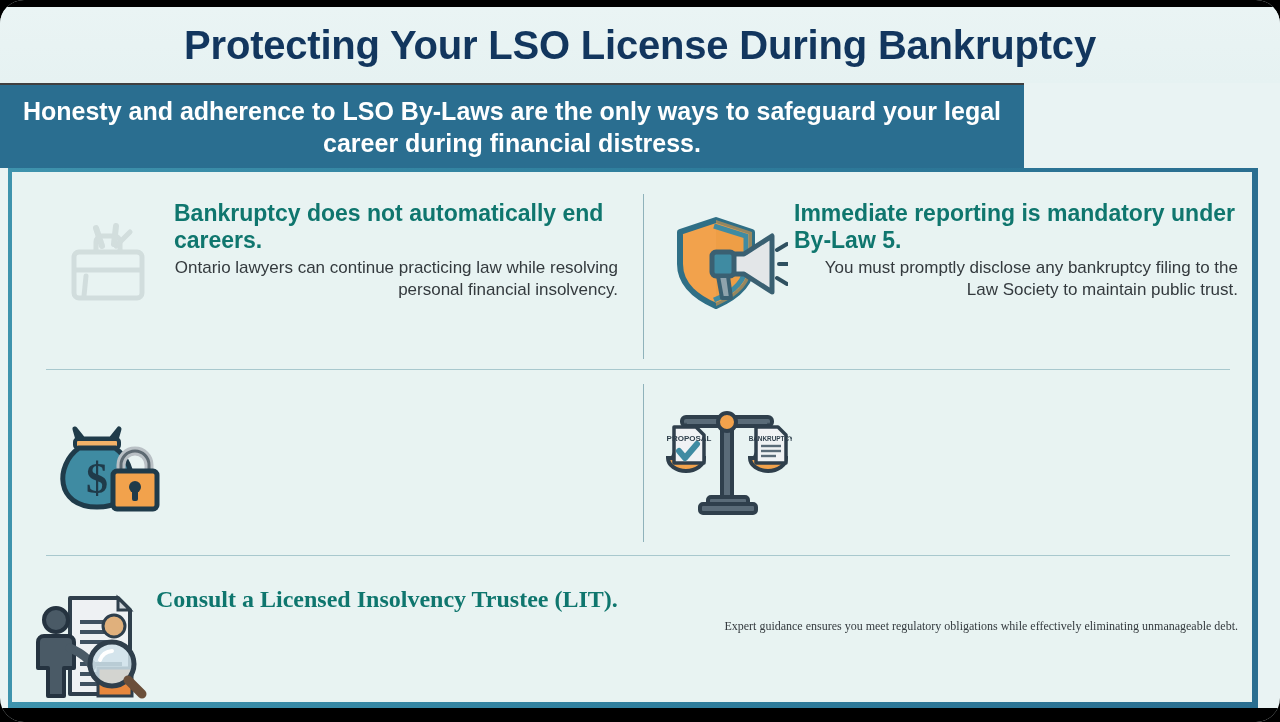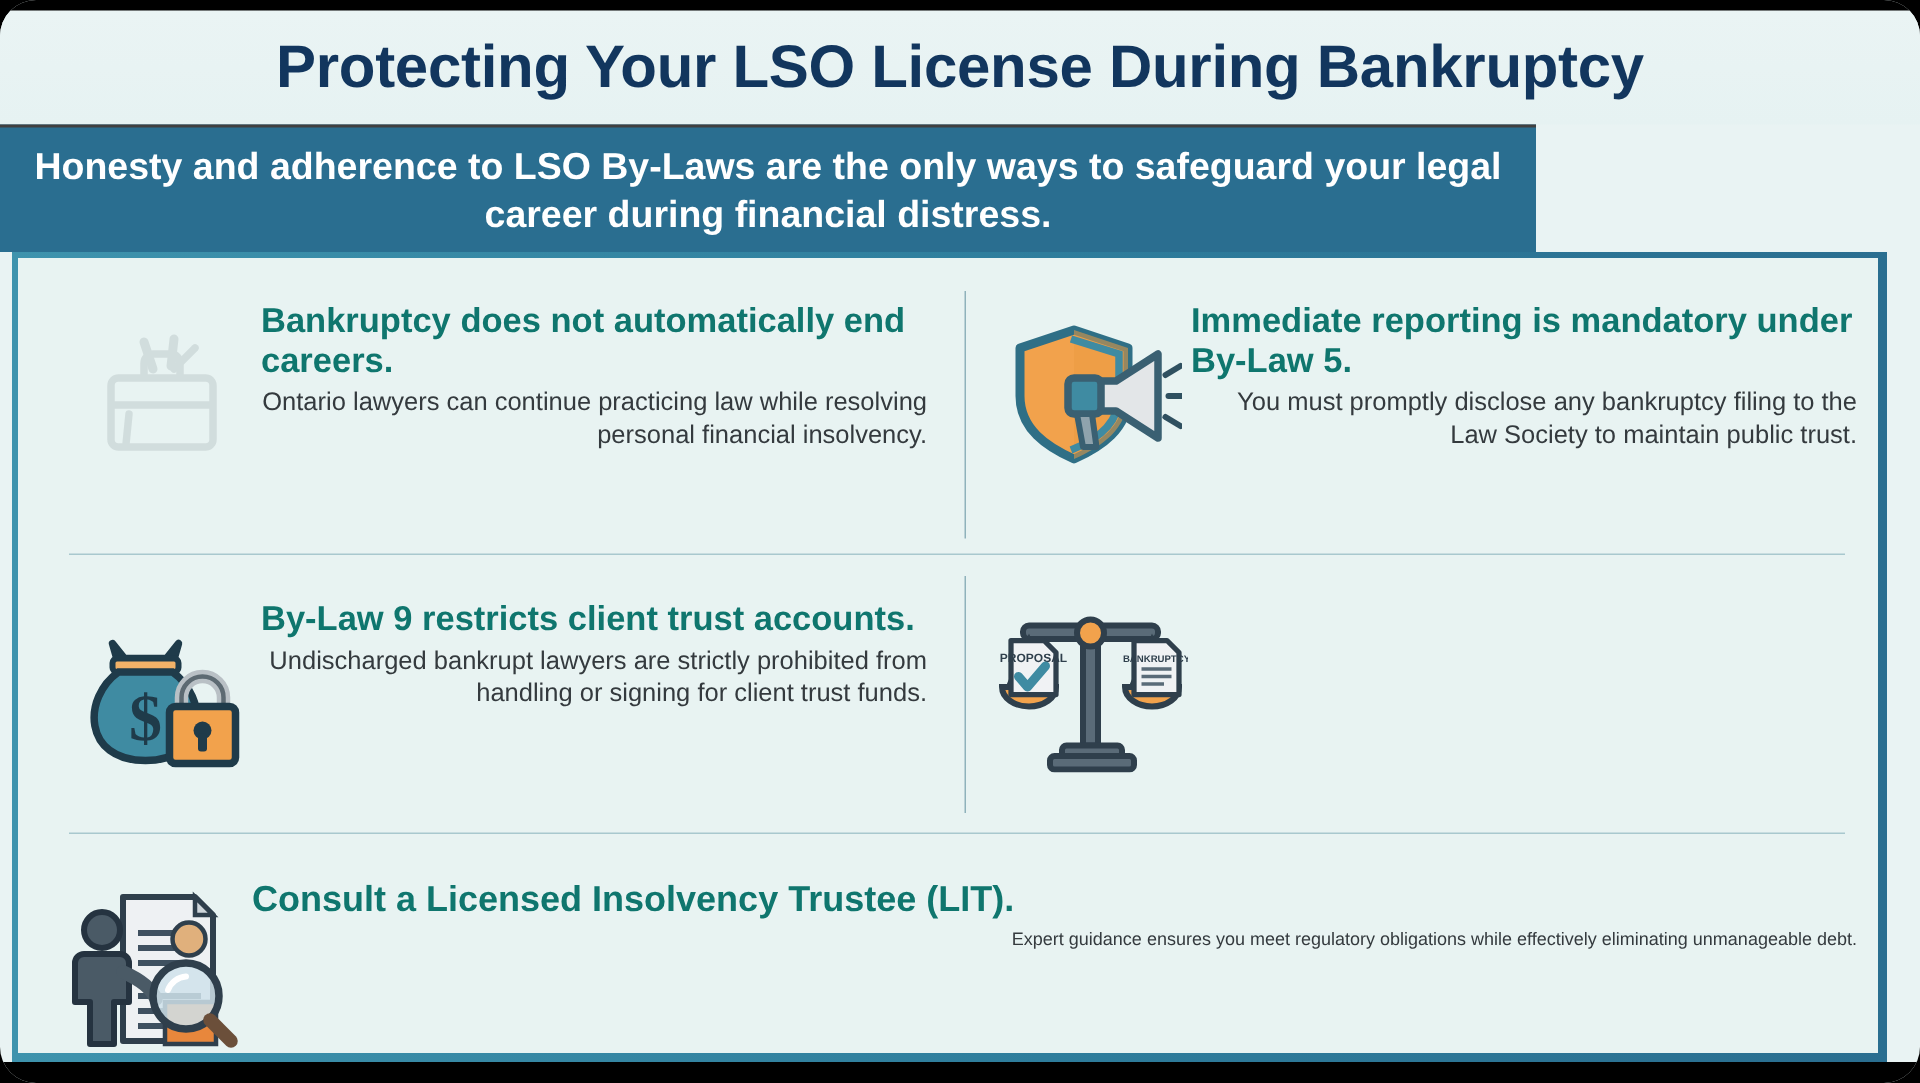--- a/index.html
+++ b/index.html
@@ -75,21 +75,21 @@
   .row-1 { top: 0; height: 196px; }
   .row-2 { top: 199px; height: 184px; }
   .row-3 { top: 386px; height: 148px; }
 
   .cell {
     display: flex;
     align-items: flex-start;
     padding: 26px 14px 10px 30px;
   }
   .cell-half { width: 50%; }
-  .cell-full { width: 100%; padding-left: 30px; }
+  .cell-full { width: 100%; padding-left: 18px; font-family: Liberation Serif, serif; }
 
   .icon-box {
     flex: 0 0 auto;
     width: 132px; height: 118px;
     display: flex; align-items: flex-end; justify-content: center;
     padding-top: 4px;
   }
   .icon-box.small { width: 126px; }
   .text-box { flex: 1 1 auto; padding-top: 2px; min-width: 0; }
 
@@ -195,24 +195,20 @@
             <path d="M26 18 l8 10 h28 l8 -10 -4 14 h-36 Z" fill="#3f8ba2" stroke="#1f3b4a" stroke-width="5" stroke-linejoin="round"></path>
             <rect x="26" y="28" width="44" height="9" rx="3" fill="#f2b268" stroke="#1f3b4a" stroke-width="4"></rect>
             <path d="M30 37 C6 54 6 96 48 96 C90 96 90 54 66 37 Z" fill="#3f8ba2" stroke="#1f3b4a" stroke-width="5"></path>
             <text x="48" y="82" font-family="Liberation Serif, serif" font-size="44" font-weight="bold" fill="#1f3b4a" text-anchor="middle">$</text>
             <path d="M72 62 v-8 a14 14 0 0 1 28 0 v8" fill="none" stroke="#b9c0c5" stroke-width="9"></path>
             <path d="M72 62 v-8 a14 14 0 0 1 28 0 v8" fill="none" stroke="#5d6a72" stroke-width="3"></path>
             <rect x="64" y="60" width="44" height="38" rx="4" fill="#f2a24c" stroke="#1f3b4a" stroke-width="5"></rect>
             <circle cx="86" cy="76" r="6" fill="#1f3b4a"></circle>
             <rect x="83" y="78" width="6" height="12" rx="2" fill="#1f3b4a"></rect>
           </svg>
-        </div>
-        <div class="text-box">
-          <div class="item-head">By-Law 9 restricts client trust accounts.</div>
-          <div class="item-body">Undischarged bankrupt lawyers are strictly prohibited from handling or signing for client trust funds.</div>
         </div>
       </div>
 
       <div class="cell cell-half">
         <div class="icon-box">
           <svg width="128" height="110" viewBox="0 0 128 110" aria-hidden="true">
             <rect x="58" y="14" width="10" height="78" fill="#5a6b78" stroke="#2f3f4c" stroke-width="4"></rect>
             <rect x="18" y="12" width="90" height="9" rx="4" fill="#5a6b78" stroke="#2f3f4c" stroke-width="4"></rect>
             <circle cx="63" cy="17" r="9" fill="#f2a24c" stroke="#2f3f4c" stroke-width="4"></circle>
             <path d="M22 21 l-14 32 h28 Z" fill="none" stroke="#2f3f4c" stroke-width="3"></path>

